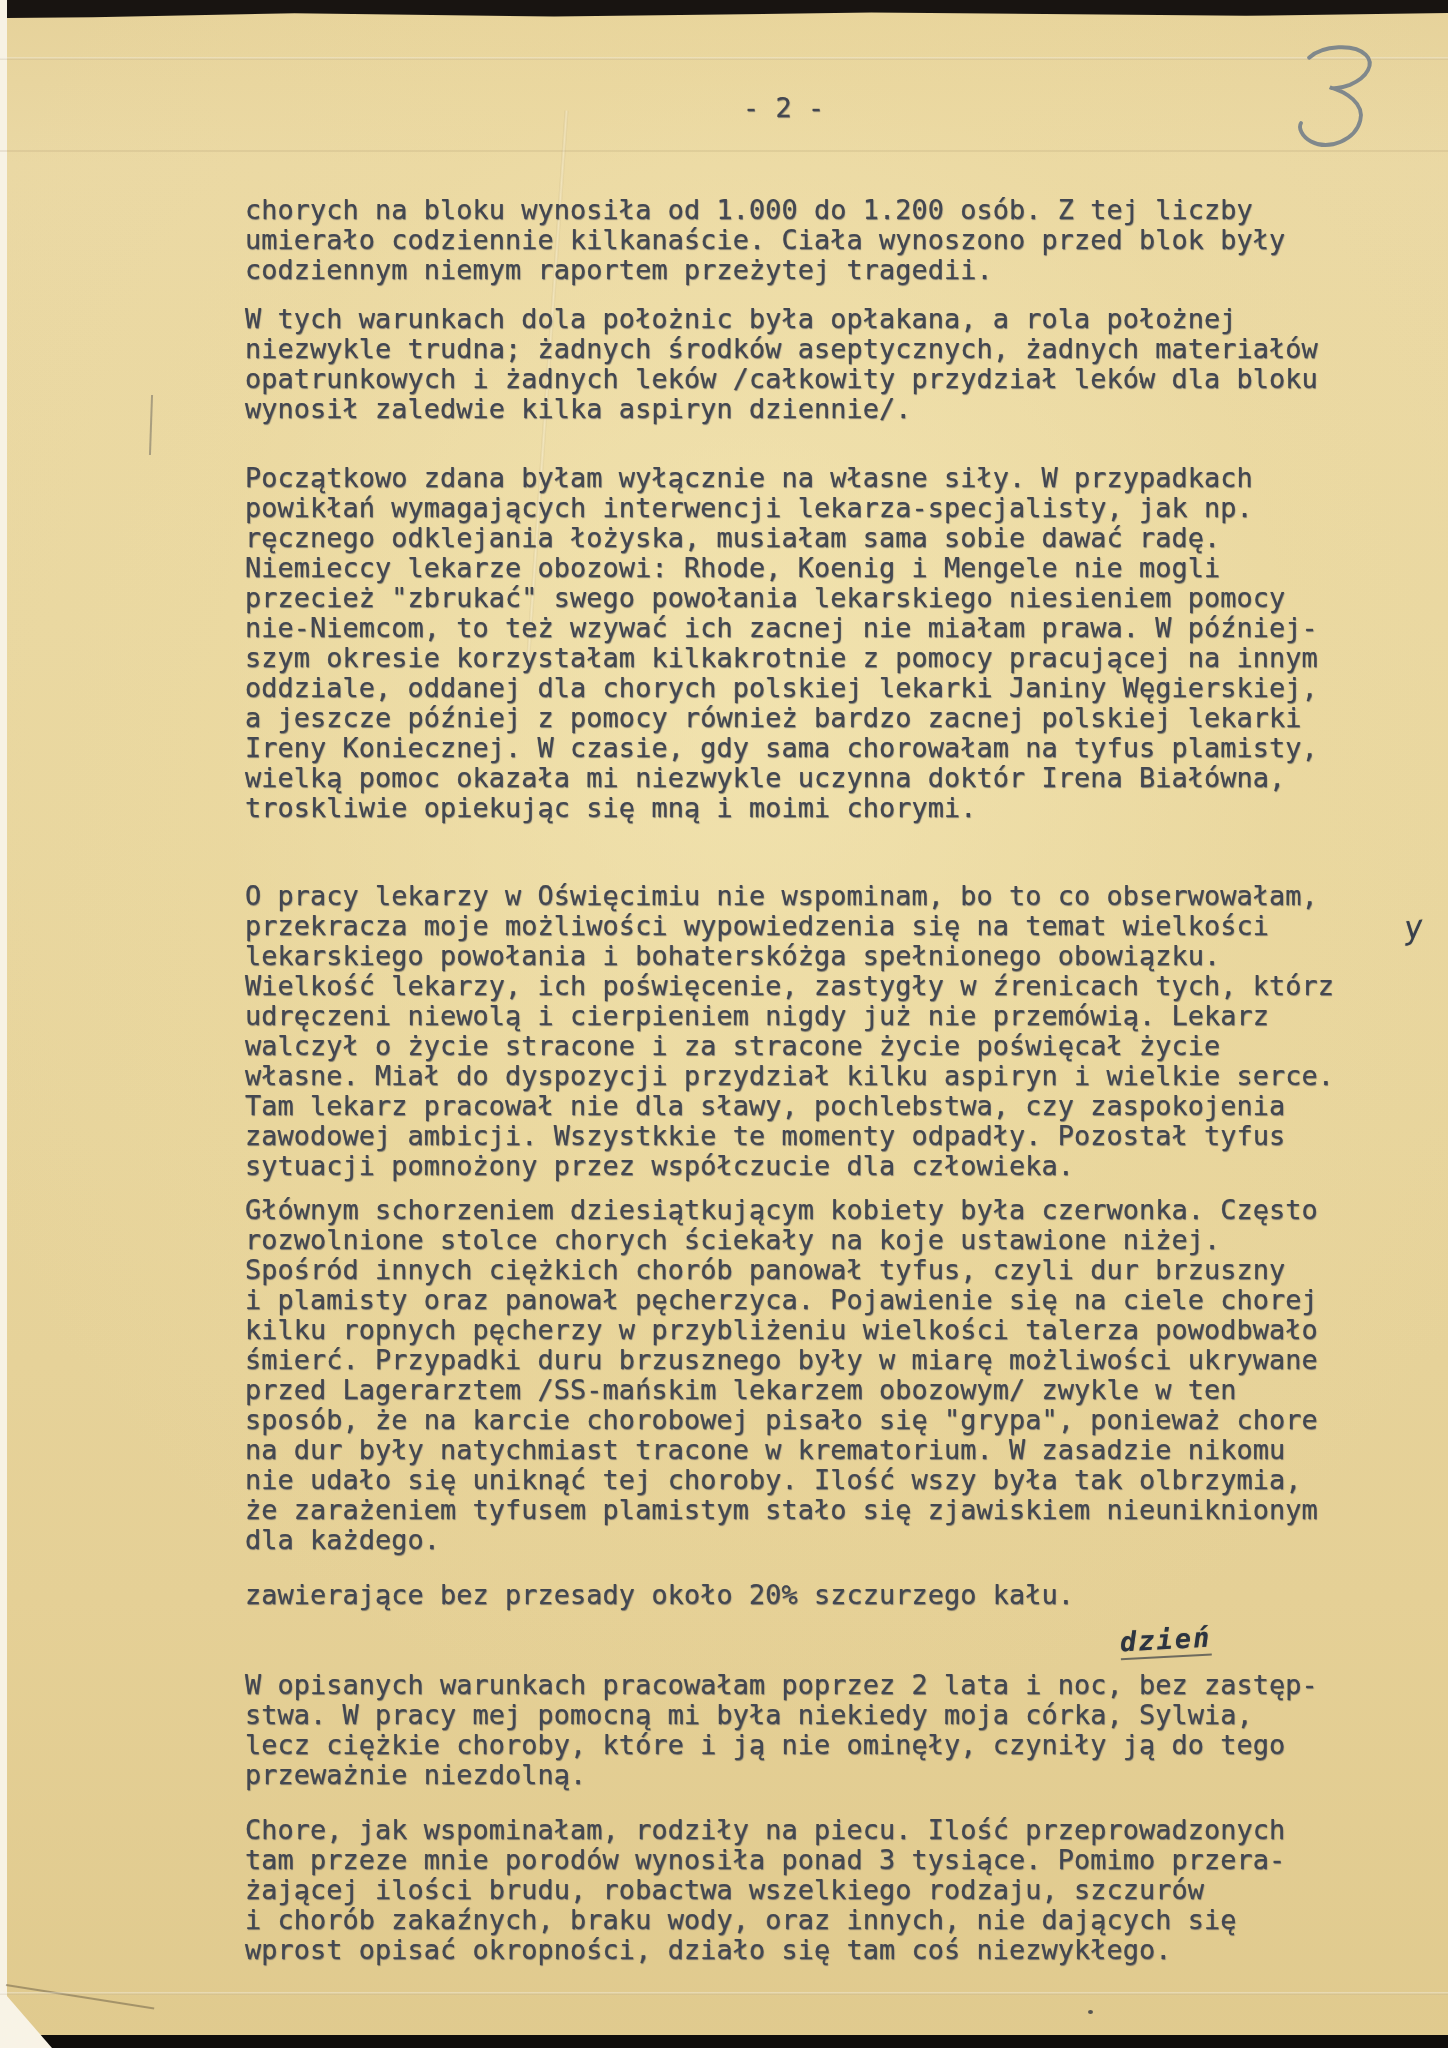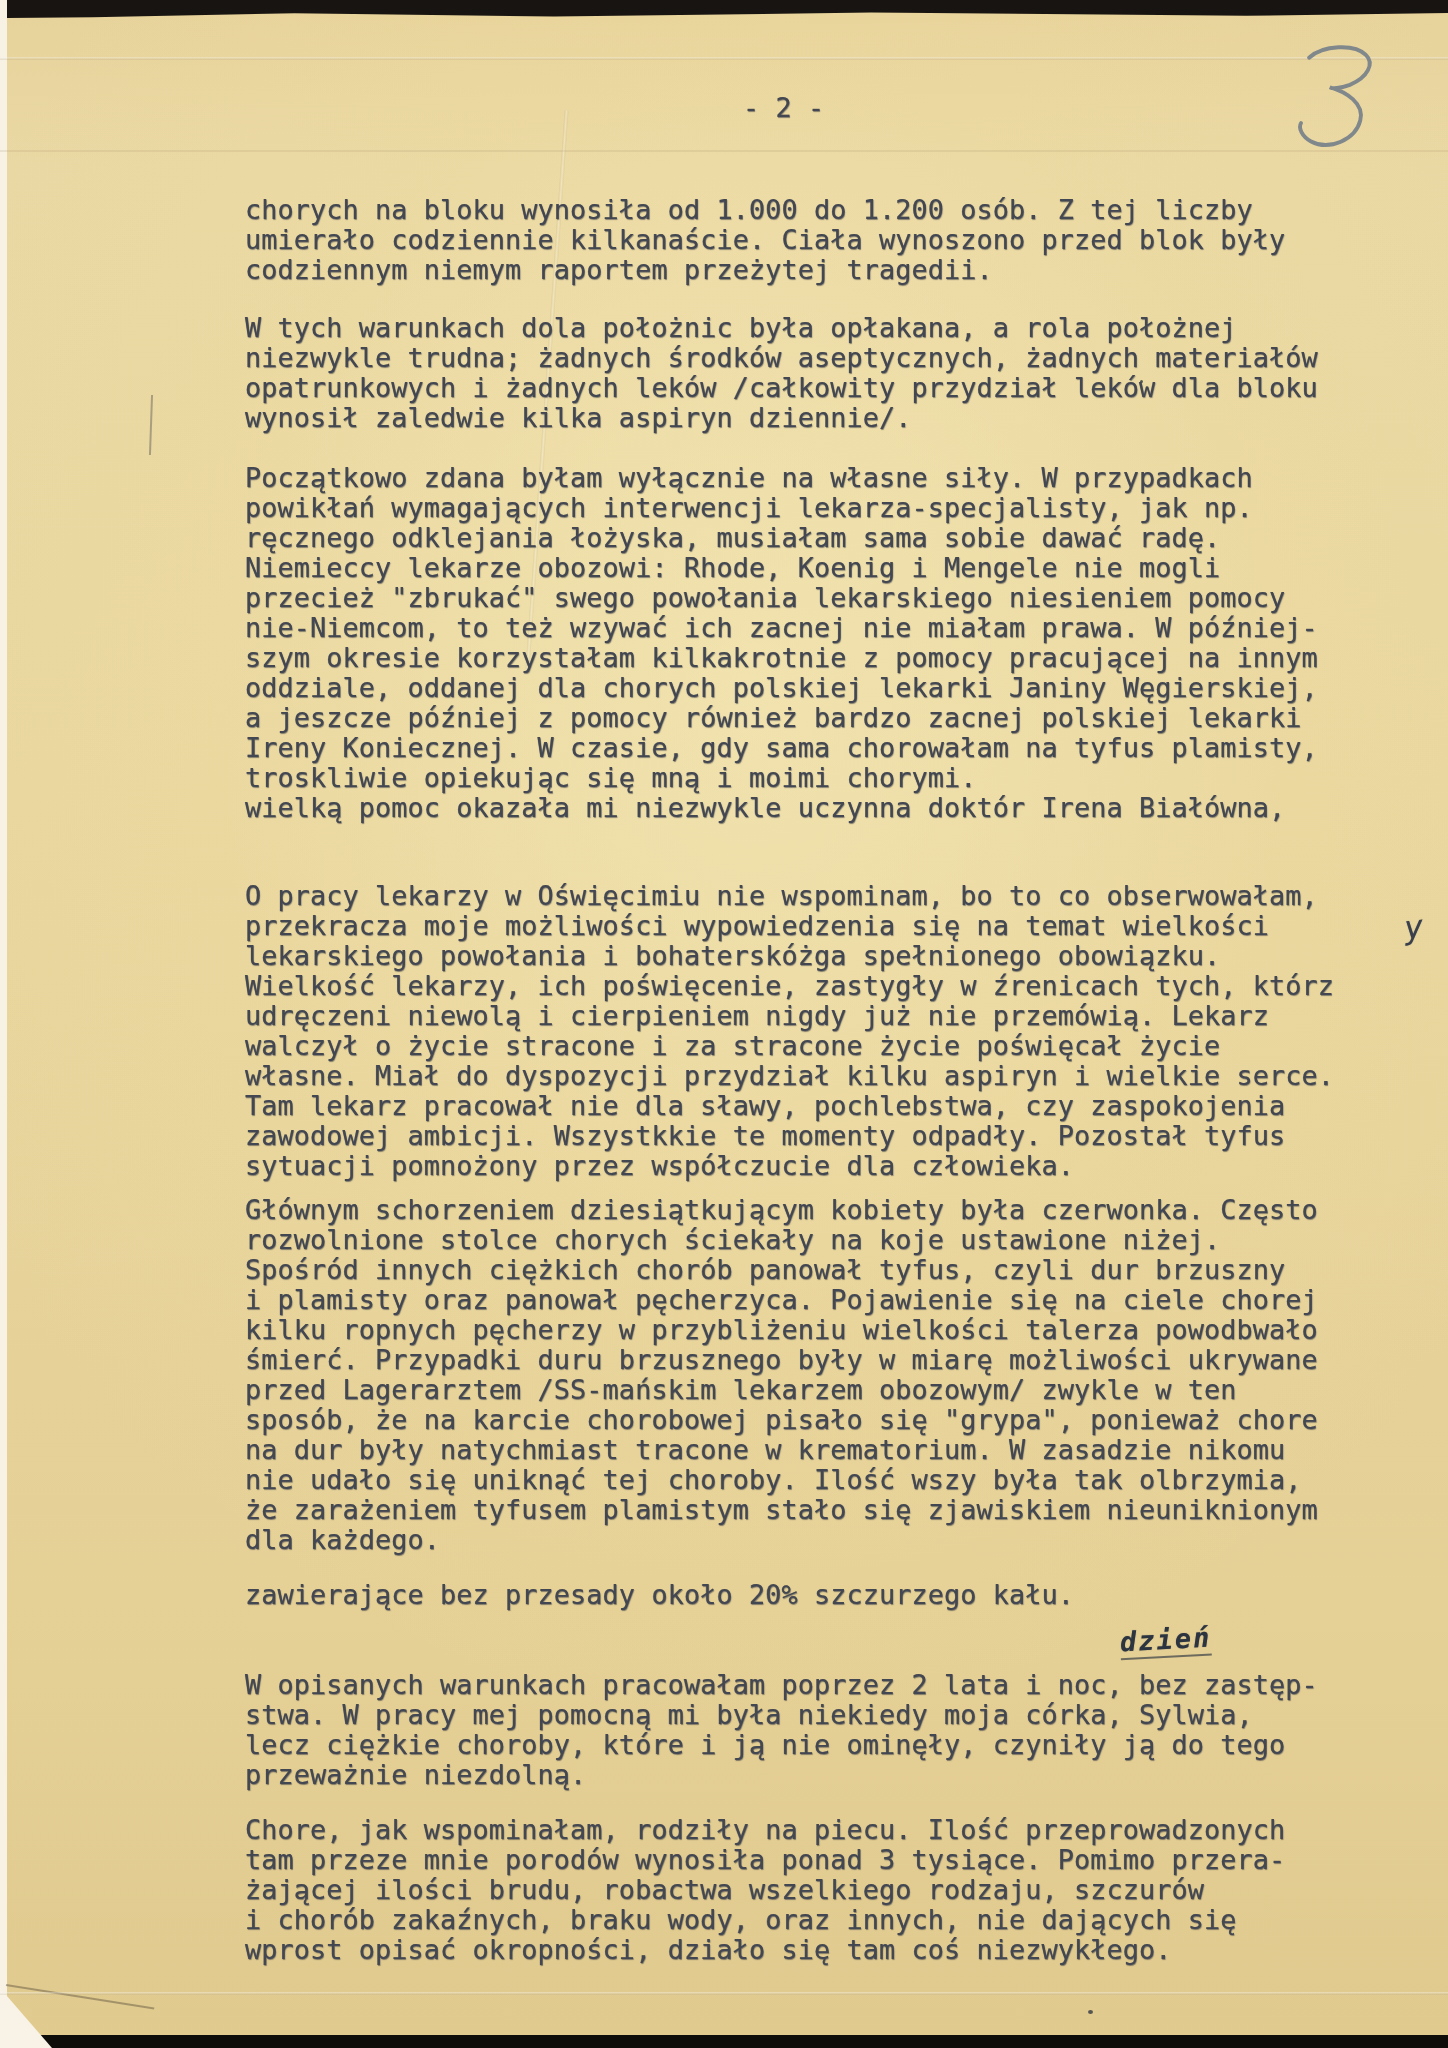--- a/index.html
+++ b/index.html
@@ -74,40 +74,40 @@
       <path d="M8,16 C18,4 44,0 54,8 C62,14 58,26 44,34 C36,38 30,39 28,38 C42,40 58,48 56,62 C54,78 34,90 18,84 C10,81 6,74 8,70" fill="none" stroke="#6d7a88" stroke-width="3.2" stroke-linecap="round" opacity="0.85"></path>
     </svg>
   </div>
 
   <div class="typed para" style="top:195px;">
       <div class="line">chorych na bloku wynosiła od 1.000 do 1.200 osób. Z tej liczby</div>
       <div class="line">umierało codziennie kilkanaście. Ciała wynoszono przed blok były</div>
       <div class="line">codziennym niemym raportem przeżytej tragedii.</div>
     </div>
 
-  <div class="typed para" style="top:313px;">
+  <div class="typed para" style="top:304px;">
       <div class="line">W tych warunkach dola położnic była opłakana, a rola położnej</div>
       <div class="line">niezwykle trudna; żadnych środków aseptycznych, żadnych materiałów</div>
       <div class="line">opatrunkowych i żadnych leków /całkowity przydział leków dla bloku</div>
       <div class="line">wynosił zaledwie kilka aspiryn dziennie/.</div>
     </div>
 
   <div class="typed para" style="top:463px;">
       <div class="line">Początkowo zdana byłam wyłącznie na własne siły. W przypadkach</div>
       <div class="line">powikłań wymagających interwencji lekarza-specjalisty, jak np.</div>
       <div class="line">ręcznego odklejania łożyska, musiałam sama sobie dawać radę.</div>
       <div class="line">Niemieccy lekarze obozowi: Rhode, Koenig i Mengele nie mogli</div>
       <div class="line">przecież "zbrukać" swego powołania lekarskiego niesieniem pomocy</div>
       <div class="line">nie-Niemcom, to też wzywać ich zacnej nie miałam prawa. W później-</div>
       <div class="line">szym okresie korzystałam kilkakrotnie z pomocy pracującej na innym</div>
       <div class="line">oddziale, oddanej dla chorych polskiej lekarki Janiny Węgierskiej,</div>
       <div class="line">a jeszcze później z pomocy również bardzo zacnej polskiej lekarki</div>
       <div class="line">Ireny Koniecznej. W czasie, gdy sama chorowałam na tyfus plamisty,</div>
+      <div class="line">wielką pomoc okazała mi niezwykle uczynna doktór Irena Białówna,</div>
       <div class="line">troskliwie opiekując się mną i moimi chorymi.</div>
-      <div class="line">wielką pomoc okazała mi niezwykle uczynna doktór Irena Białówna,</div>
     </div>
 
   <div class="typed para" style="top:881px;">
       <div class="line">O pracy lekarzy w Oświęcimiu nie wspominam, bo to co obserwowałam,</div>
       <div class="line">przekracza moje możliwości wypowiedzenia się na temat wielkości</div>
       <div class="line">lekarskiego powołania i bohaterskóżga spełnionego obowiązku.</div>
       <div class="line">Wielkość lekarzy, ich poświęcenie, zastygły w źrenicach tych, którz</div>
       <div class="line">udręczeni niewolą i cierpieniem nigdy już nie przemówią. Lekarz</div>
       <div class="line">walczył o życie stracone i za stracone życie poświęcał życie</div>
       <div class="line">własne. Miał do dyspozycji przydział kilku aspiryn i wielkie serce.</div>

